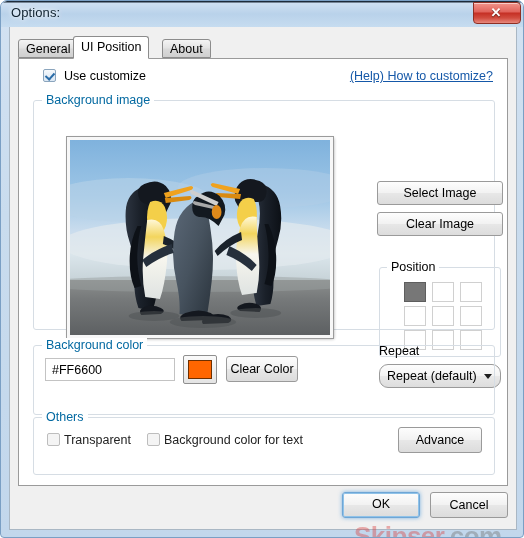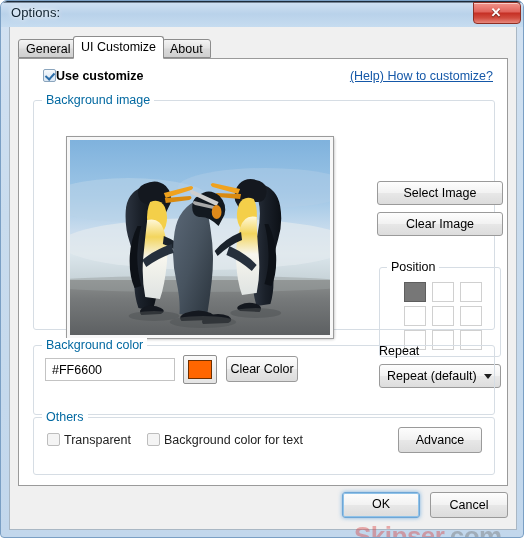--- a/index.html
+++ b/index.html
@@ -169,21 +169,21 @@
   }
 
   .use-customize-row {
     position: absolute;
     left: 24px;
     top: 10px;
     font-size: 12.5px;
     cursor: pointer;
     white-space: nowrap;
   }
-  .use-customize-row .lbl { margin-left: 0; font-weight: bold; }
+  .use-customize-row .lbl { margin-left: 8px; }
 
   .help-link {
     position: absolute;
     right: 14px;
     top: 10px;
     font-size: 12.5px;
     color: #1558a8;
     text-decoration: underline;
     cursor: pointer;
     white-space: nowrap;
@@ -287,21 +287,21 @@
   }
   #repeat-select {
     position: absolute;
     left: 360px;
     top: 305px;
     width: 122px;
     height: 24px;
     box-sizing: border-box;
     background: linear-gradient(to bottom, #fdfdfd 0%, #f3f3f3 48%, #e8e8e8 52%, #dddddd 100%);
     border: 1px solid #9a9a9a;
-    border-radius: 3px;
+    border-radius: 9px;
     font-size: 12.5px;
     line-height: 22px;
     padding-left: 7px;
     cursor: pointer;
     white-space: nowrap;
     overflow: hidden;
   }
   .combo-arrow {
     position: absolute;
     right: 8px;
@@ -425,21 +425,21 @@
     <div class="title-text">Options:</div>
     <div class="close-button">
       <div class="close-glyph">✕</div>
     </div>
   </div>
 
   <div class="client">
 
     <div class="tabstrip">
       <div class="tab" id="tab0">General</div>
-      <div class="tab selected" id="tab1">UI Customize</div>
+      <div class="tab selected" id="tab1">UI Position</div>
       <div class="tab" id="tab2">About</div>
     </div>
 
     <div class="tabpanel">
 
       <div class="use-customize-row">
         <span class="checkbox checked"></span><span class="lbl">Use customize</span>
       </div>
       <div class="help-link">(Help) How to customize?</div>
 

